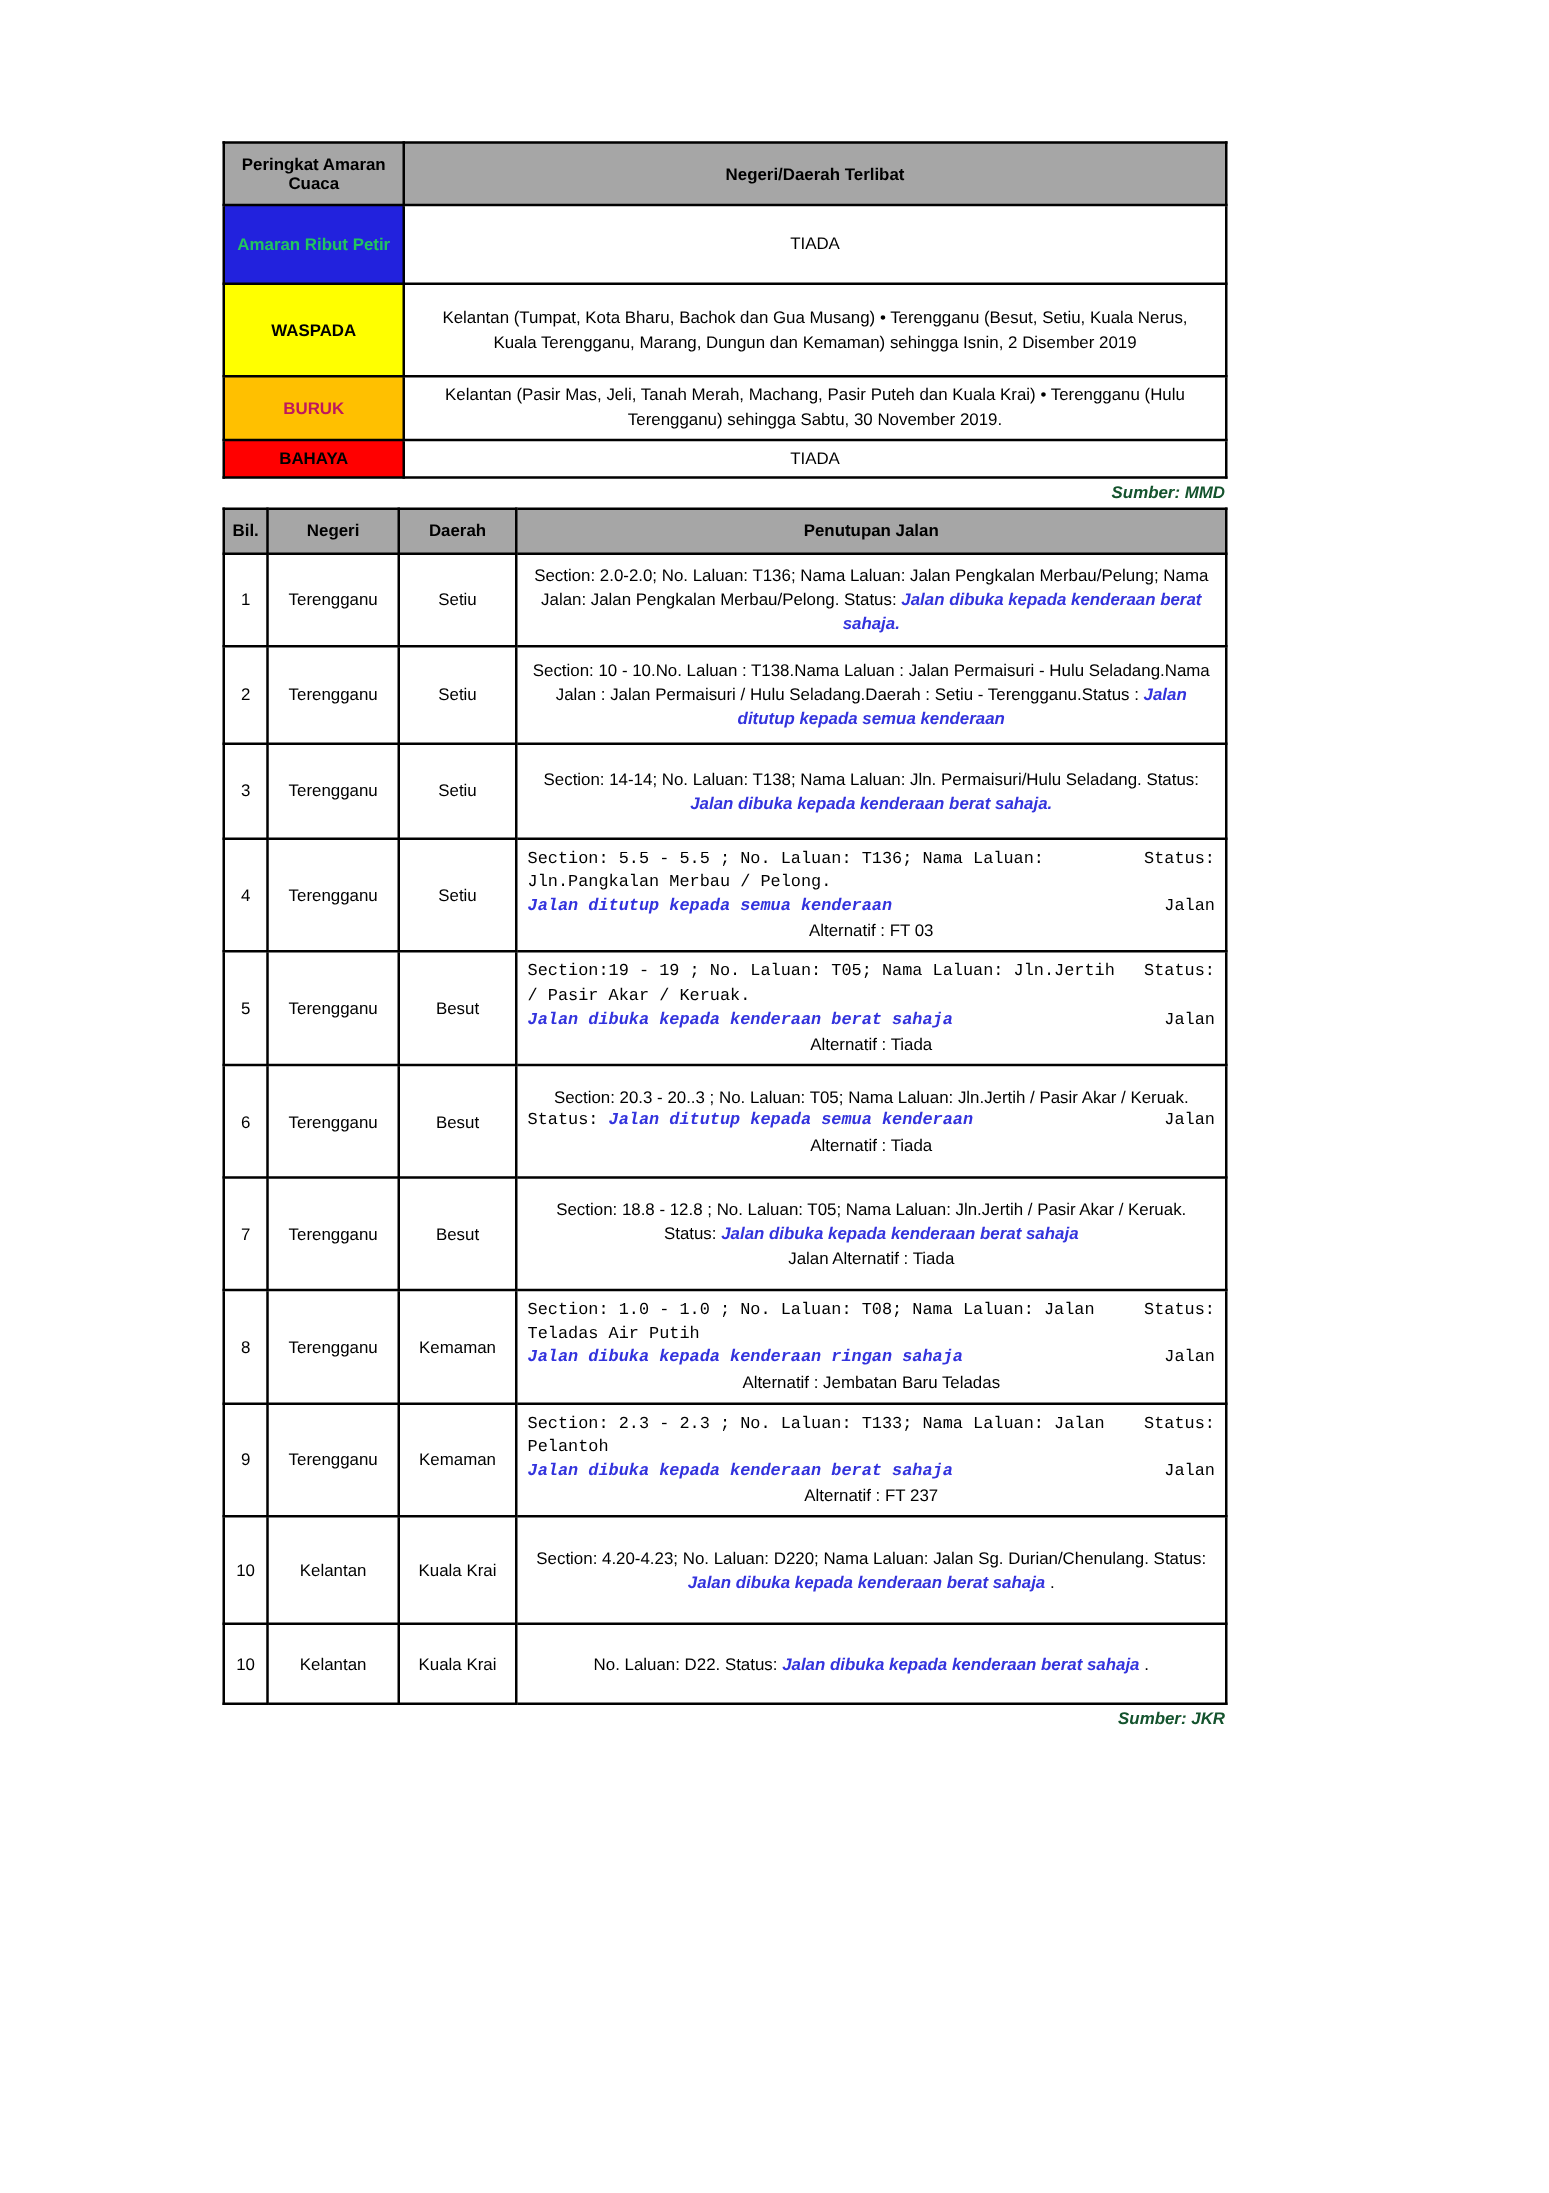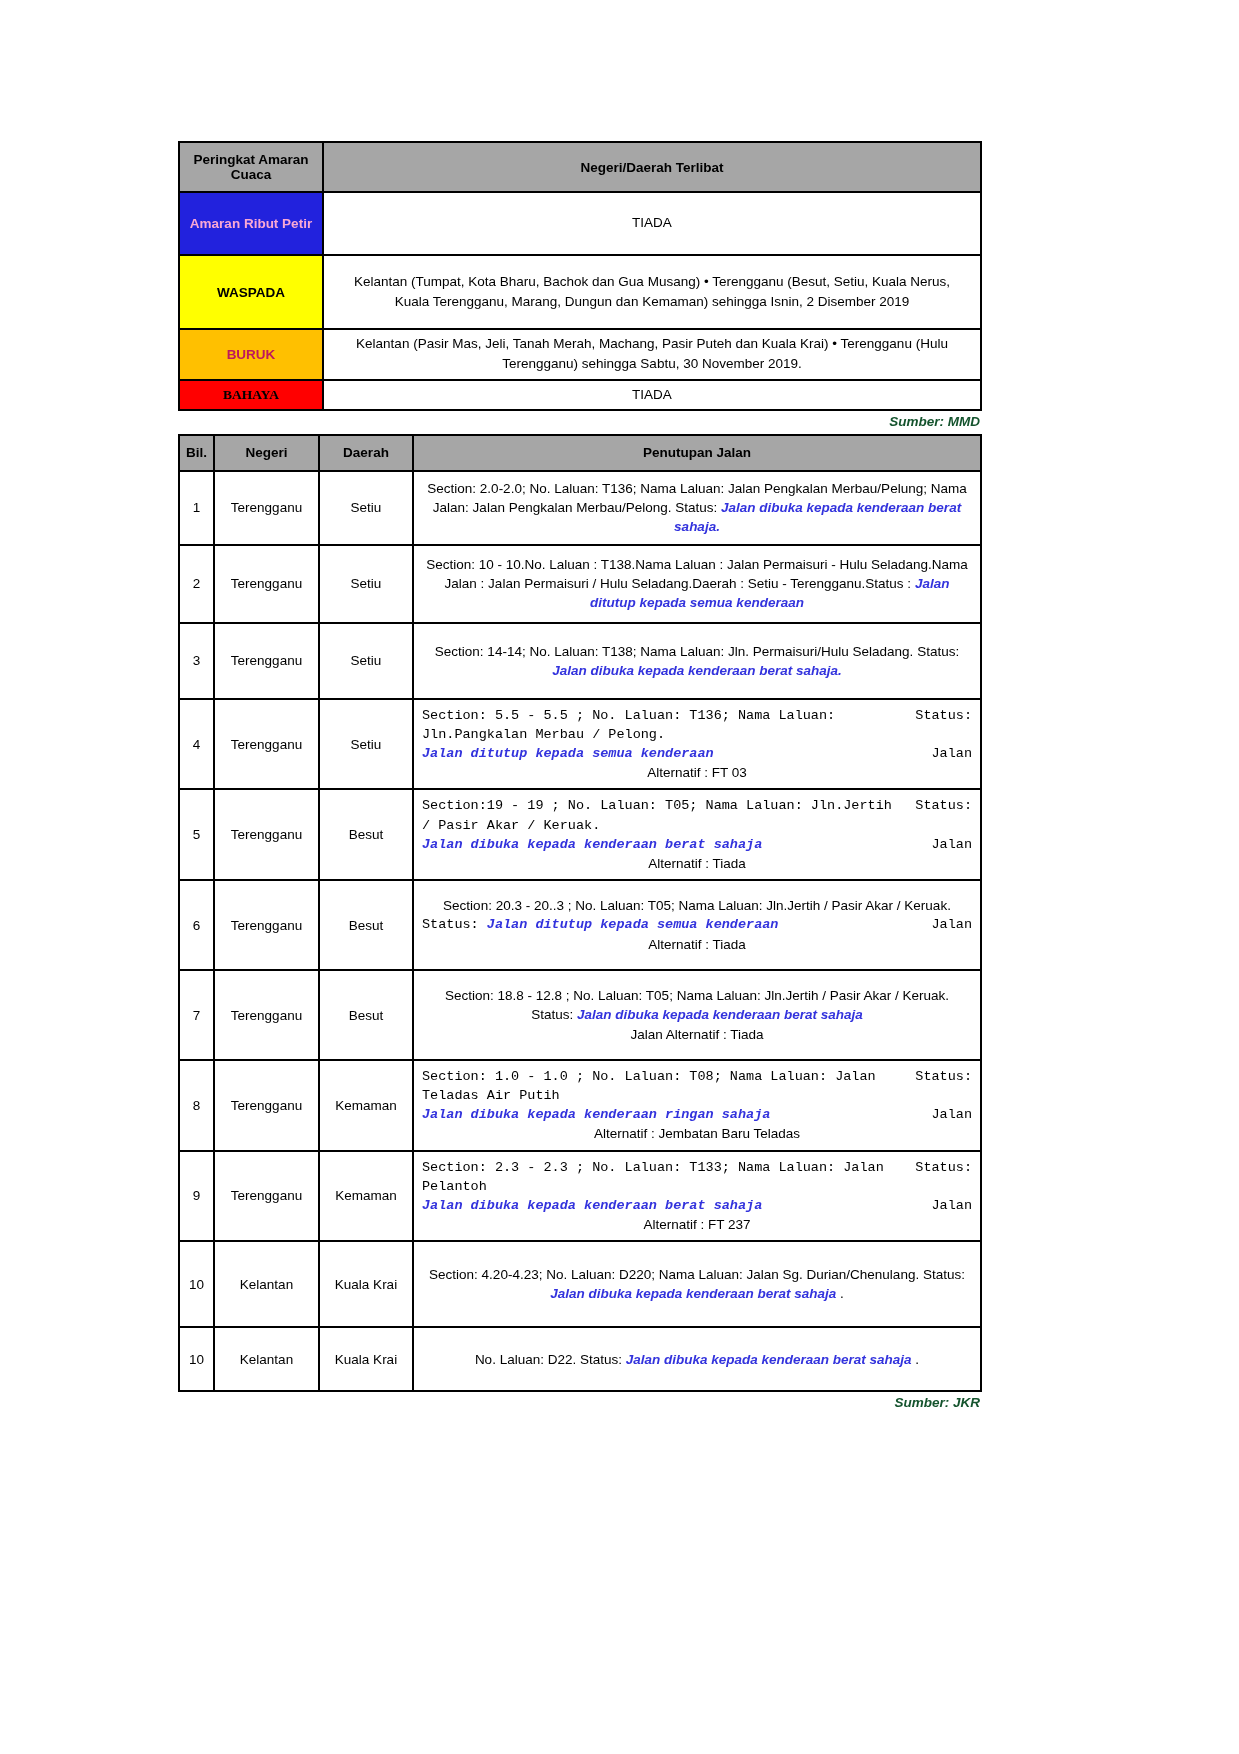--- a/index.html
+++ b/index.html
@@ -1,20 +1,20 @@
 <!DOCTYPE html>
 <html><head>
 <meta charset="utf-8">
 <style>
   html,body{margin:0;padding:0;}
   body{
     width:1239px;height:1754px;background:#ffffff;position:relative;
     font-family:"Liberation Sans", sans-serif;color:#000;
   }
-  .page{position:absolute;left:178px;top:113px;width:804px;margin-top:28px;}
+  .page{position:absolute;left:178px;top:113px;width:804px;}
   table.tbl{border-collapse:collapse;width:100%;table-layout:fixed;font-size:13.5px;}
   .tbl th,.tbl td{border:2px solid #000;vertical-align:middle;word-wrap:break-word;}
   .tbl th{background:#a6a6a6;font-weight:bold;text-align:center;padding:4px 6px;}
   
   .warn thead th{height:40px;}
   .warn td.label{font-weight:bold;text-align:center;padding:2px 6px;}
   .warn td.content{text-align:center;padding:4px 20px;line-height:1.5;}
   .warn tbody tr:nth-child(1) td{height:53px;}
   .warn tbody tr:nth-child(2) td{height:64px;}
   .warn tbody tr:nth-child(3) td{height:34px;}
@@ -55,33 +55,33 @@
         <col>
       </colgroup>
     <thead>
       <tr>
         <th>Peringkat Amaran Cuaca</th>
         <th>Negeri/Daerah Terlibat</th>
       </tr>
     </thead>
     <tbody>
         <tr>
-          <td class="label" style="background: rgb(34, 34, 221); color: #f9a8d4;">Amaran Ribut Petir</td>
+          <td class="label" style="background: rgb(34, 34, 221); color: #22c55e;">Amaran Ribut Petir</td>
           <td class="content">TIADA</td>
         </tr>
         <tr>
           <td class="label" style="background: rgb(255, 255, 0); color: rgb(0, 0, 0);">WASPADA</td>
           <td class="content">Kelantan (Tumpat, Kota Bharu, Bachok dan Gua Musang) • Terengganu (Besut, Setiu, Kuala Nerus, Kuala Terengganu, Marang, Dungun dan Kemaman) sehingga Isnin, 2 Disember 2019</td>
         </tr>
         <tr>
           <td class="label" style="background: rgb(255, 192, 0); color: #be185d;">BURUK</td>
           <td class="content">Kelantan (Pasir Mas, Jeli, Tanah Merah, Machang, Pasir Puteh dan Kuala Krai) • Terengganu (Hulu Terengganu) sehingga Sabtu, 30 November 2019.</td>
         </tr>
         <tr>
-          <td class="label" style="background: rgb(255, 0, 0); color: rgb(0, 0, 0); font-family: Liberation Serif, serif;">BAHAYA</td>
+          <td class="label" style="background: rgb(255, 0, 0); color: rgb(0, 0, 0);">BAHAYA</td>
           <td class="content">TIADA</td>
         </tr>
       </tbody>
   </table>
 
   <div class="source">Sumber: MMD</div>
 
   <table class="tbl road">
     <colgroup>
         <col style="width:35px">

